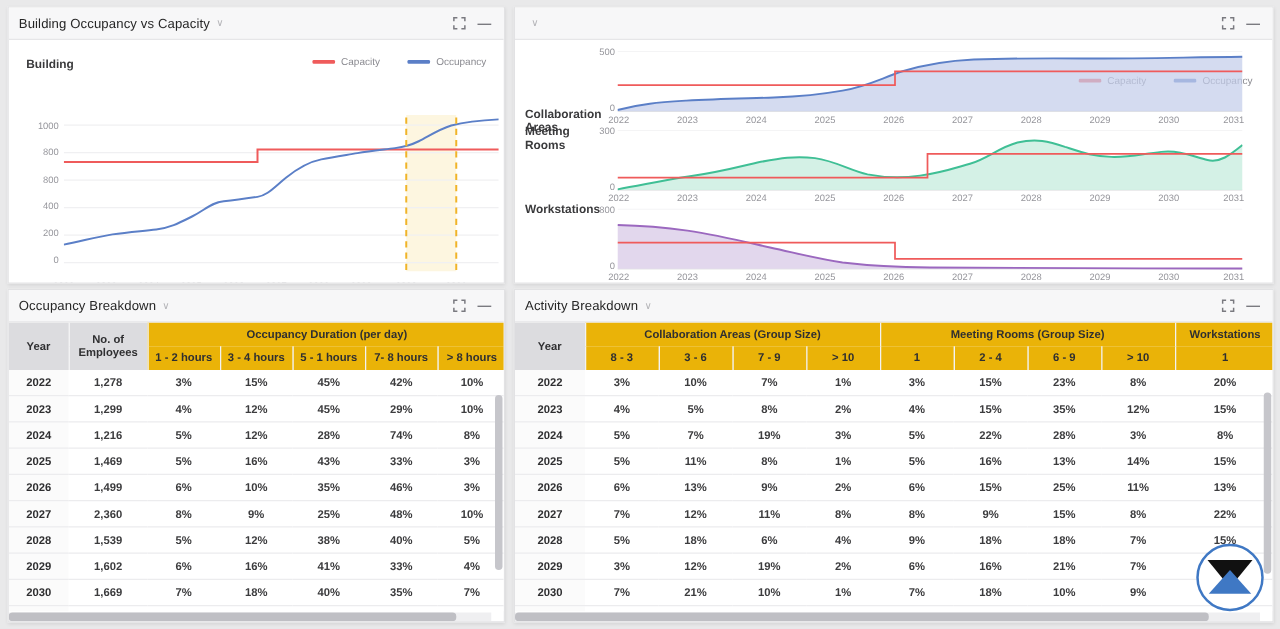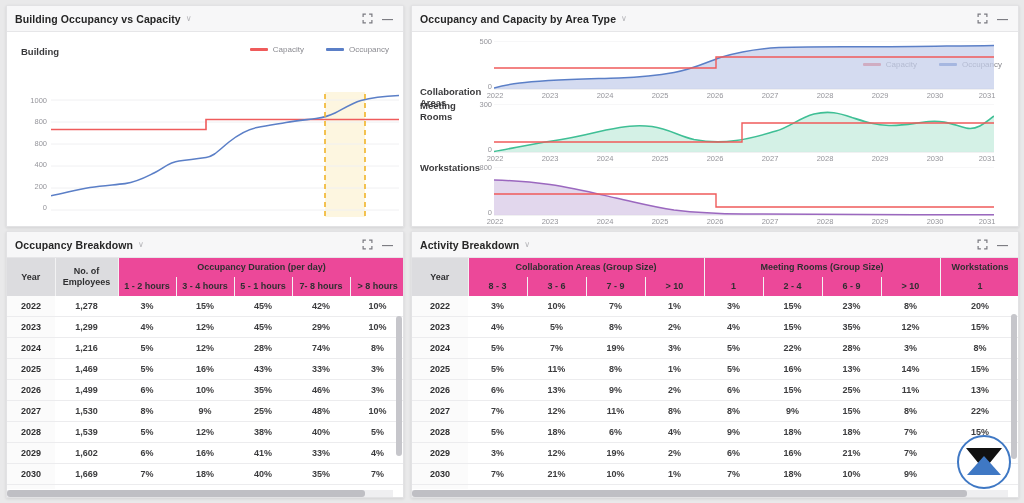--- a/index.html
+++ b/index.html
@@ -28,21 +28,21 @@
     height: 26px;
     min-height: 26px;
     background: #f7f7f8;
     border-bottom: 1px solid #e6e6e8;
     display: flex;
     align-items: center;
     padding: 0 8px;
   }
   .panel-title {
     font-size: 10.5px;
-    font-weight: bold;
+    font-weight: normal;
     color: #262626;
     letter-spacing: 0.1px;
     white-space: nowrap;
   }
   .chev {
     margin-left: 5px;
     font-size: 8px;
     color: #b4b4b8;
     line-height: 1;
   }
@@ -100,21 +100,21 @@
     position: absolute;
     inset: 0 0 8px 0;
     overflow: hidden;
   }
   table.grid {
     border-collapse: collapse;
     width: 100%;
     table-layout: fixed;
   }
   table.grid th {
-    background: #ec4899;
+    background: #eab308;
     color: #2f2f31;
     font-size: 9px;
     font-weight: bold;
     padding: 4px 2px;
     text-align: center;
     border-right: 1px solid #f2f2f3;
     line-height: 11px;
   }
   table.grid th.sticky-y {
     background: #dcdcdf;
@@ -238,21 +238,20 @@
         <div class="tick-x" style="left:233px; top:192px;">2028</div>
         <div class="tick-x" style="left:267px; top:192px;">2029</div>
         <div class="tick-x" style="left:303px; top:192px;">2030</div>
         <div class="tick-x" style="left:343px; top:192px;">2031</div>
       </div>
     </div>
   </div>
 
   <div class="panel" style="left:411px; top:5px; width:608px; height:222px;">
     <div class="panel-head">
-      <span class="panel-title">Occupancy and Capacity by Area Type</span>
       <span class="chev">∨</span>
       <span class="head-spacer"></span>
       <span class="icon-btn">
         <svg class="expand-ico" width="11" height="11" viewBox="0 0 11 11">
           <path d="M0.5 0.5h3.4v1.2H1.7v2.2H0.5z M7.1 0.5h3.4v3.4H9.3V1.7H7.1z
                    M0.5 7.1h1.2v2.2h2.2v1.2H0.5z M9.3 7.1h1.2v3.4H7.1V9.3h2.2z" fill="#7a7a80"></path>
         </svg>
       </span>
       <span class="icon-btn more-ico">—</span>
     </div>
@@ -436,21 +435,21 @@
               <td class="yearcell">2026</td>
               <td>1,499</td>
               <td>6%</td>
               <td>10%</td>
               <td>35%</td>
               <td>46%</td>
               <td>3%</td>
             </tr>
             <tr>
               <td class="yearcell">2027</td>
-              <td>1,530</td>
+              <td>2,360</td>
               <td>8%</td>
               <td>9%</td>
               <td>25%</td>
               <td>48%</td>
               <td>10%</td>
             </tr>
             <tr>
               <td class="yearcell">2028</td>
               <td>1,539</td>
               <td>5%</td>

